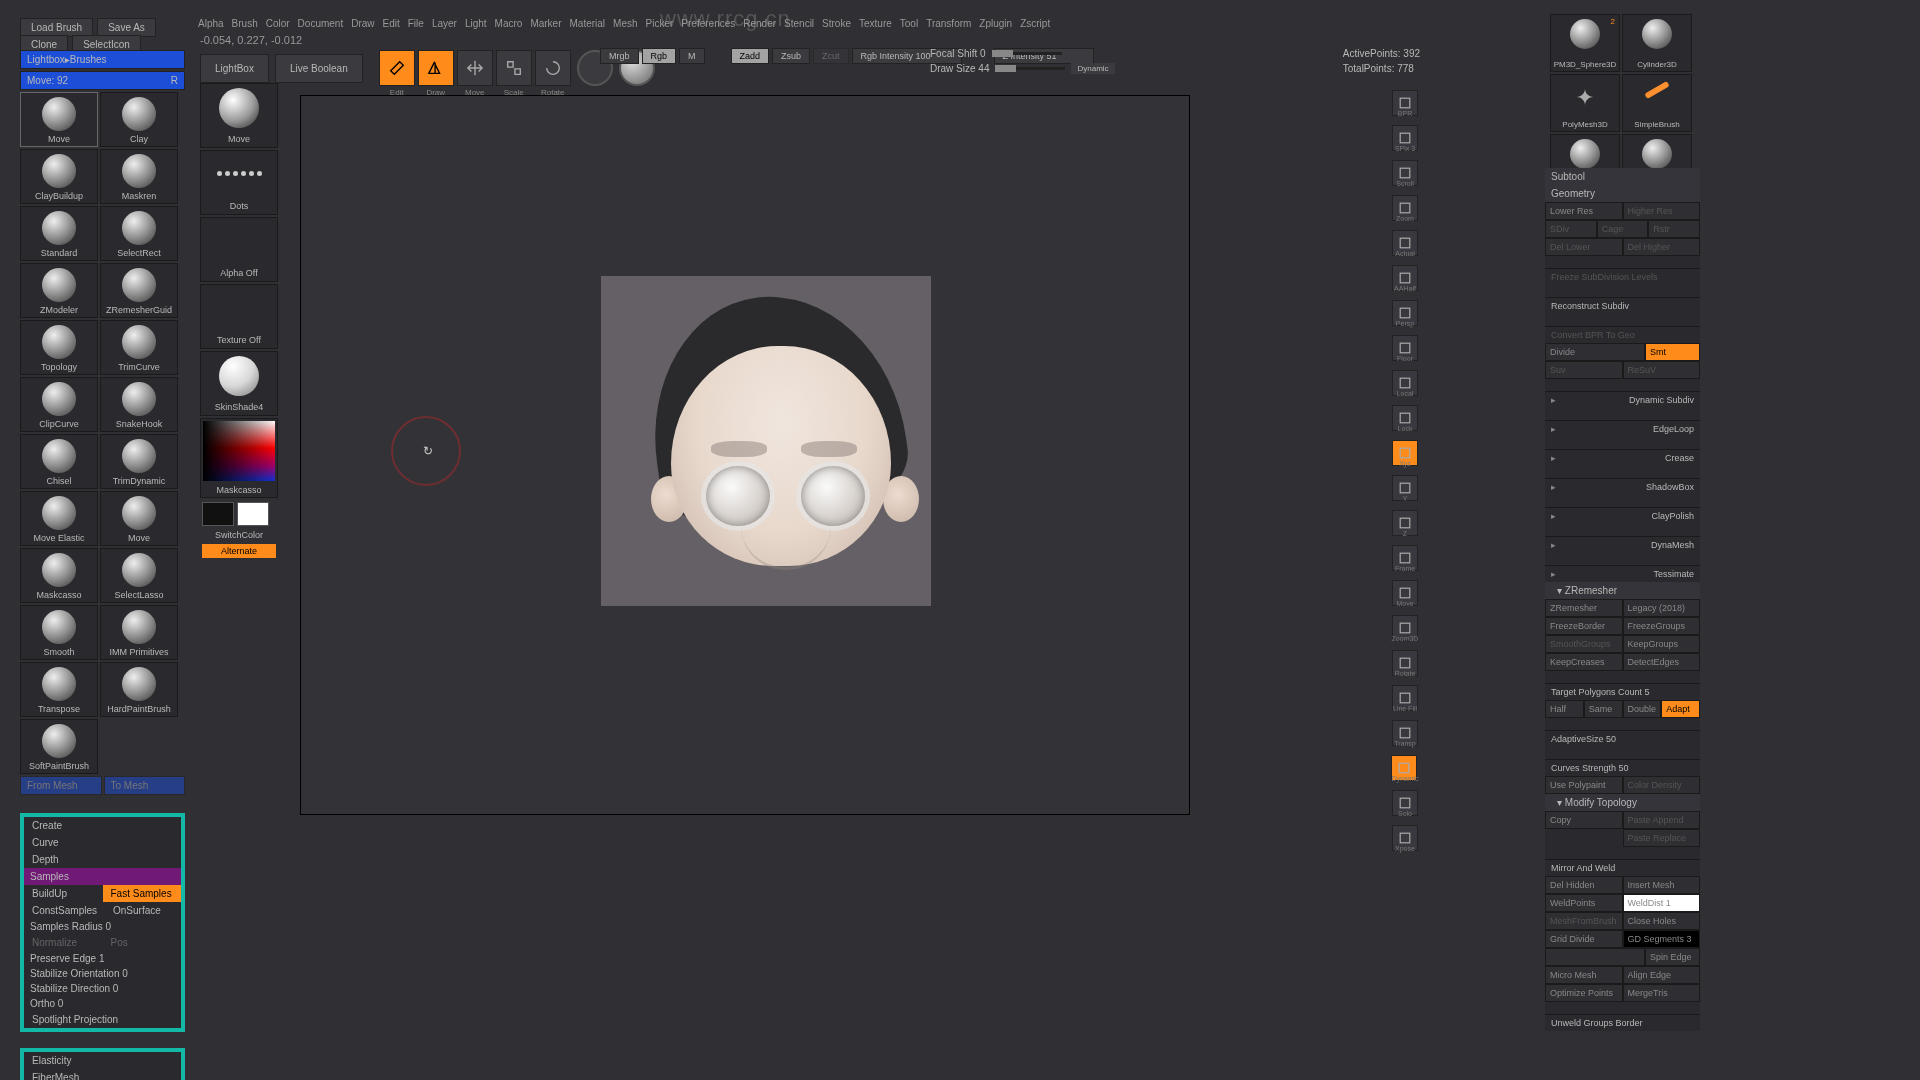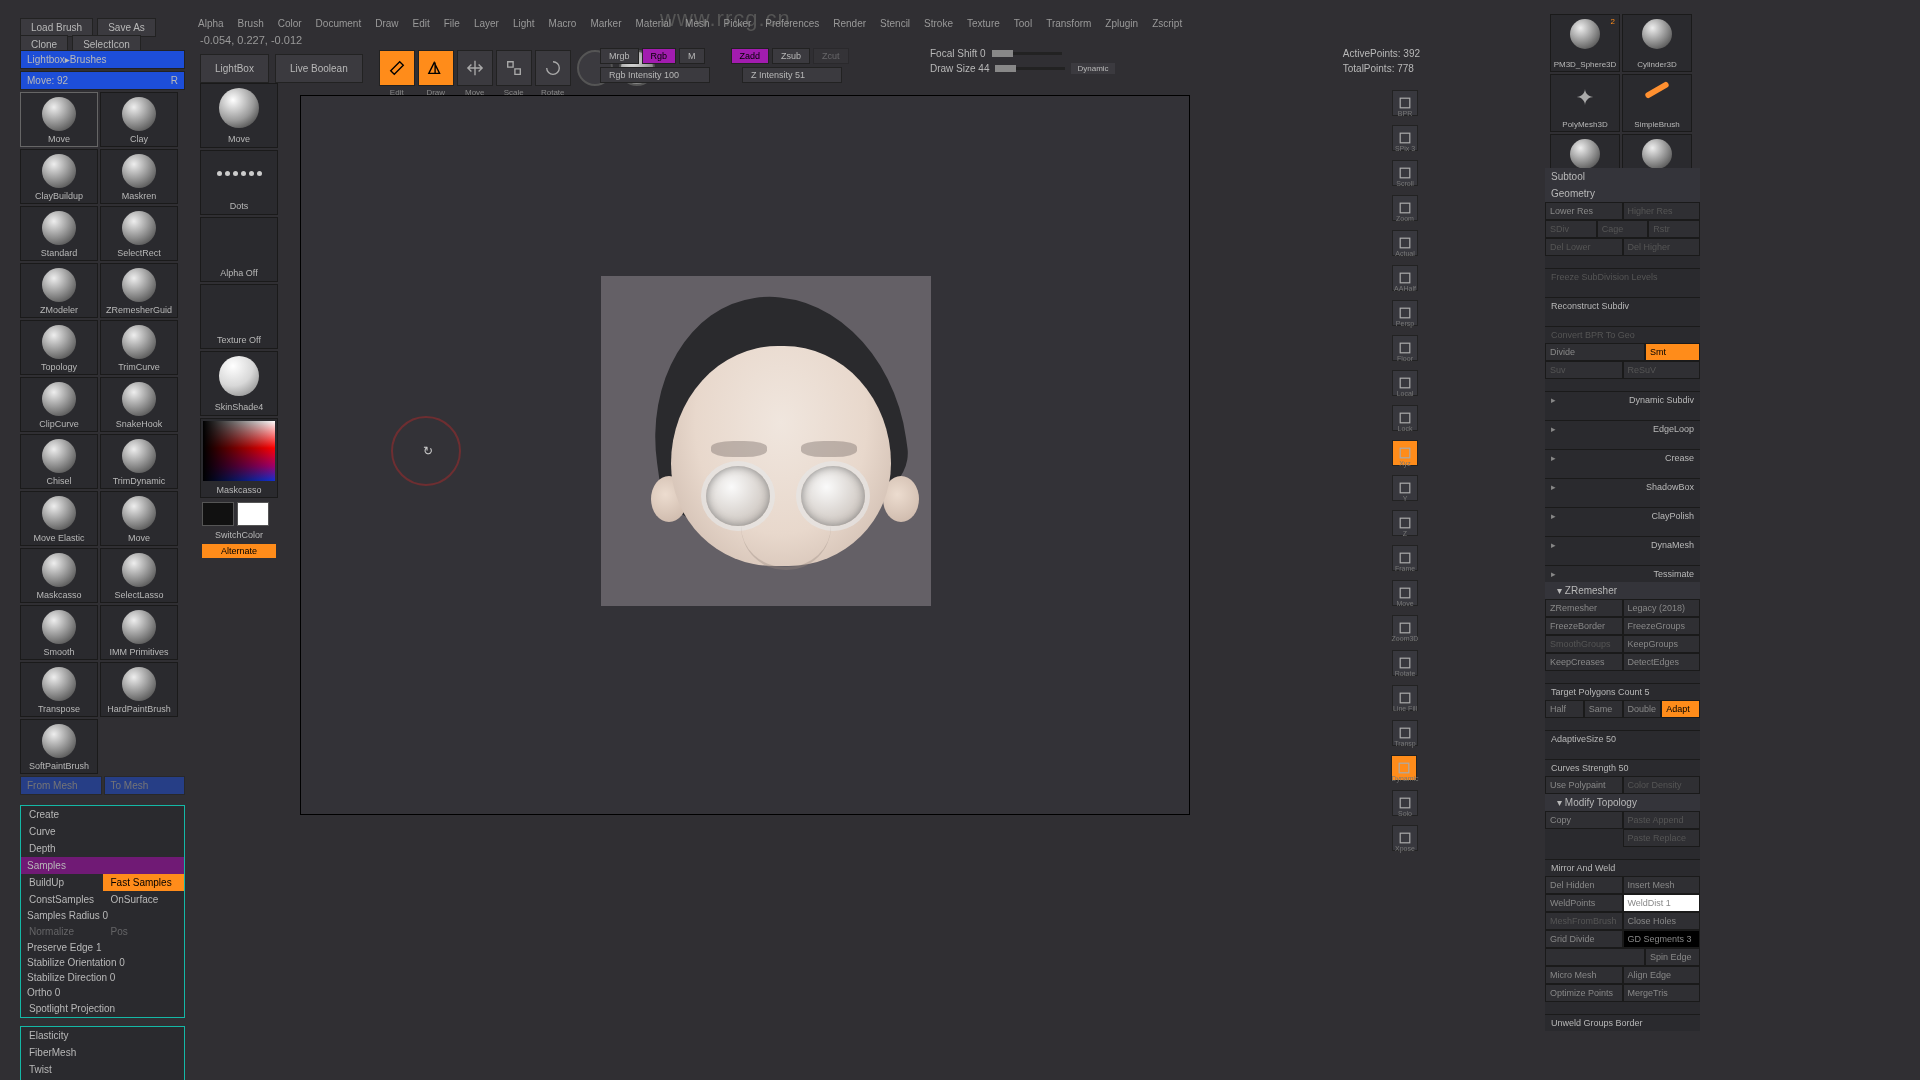--- a/index.html
+++ b/index.html
@@ -1,48 +1,48 @@
 <!DOCTYPE html>
 <html><head>
 <meta charset="utf-8">
 <style>
 * { margin:0; padding:0; box-sizing:border-box; font-family:Tahoma,Arial,sans-serif; font-size:10px; color:#b8b8b8; user-select:none; }
 body { background:#302f33; width:1920px; height:1080px; overflow:hidden; position:relative; }
 .topcoords { position:absolute; top:34px; left:200px; font-size:11px; color:#999; }
-.topmenu { position:absolute; top:18px; left:198px; display:flex; gap:14px; }
+.topmenu { position:absolute; top:18px; left:198px; display:flex; gap:8px; }
 .topmenu span { color:#999; cursor:default; }
 .watermark-url { position:absolute; top:6px; left:660px; font-size:22px; color:#555; letter-spacing:1px; }
 .topbtns { position:absolute; top:18px; left:20px; display:flex; gap:4px; }
 .tbtn { background:#3b3a3f; padding:3px 10px; border:1px solid #222; }
 .tbtn2row { position:absolute; top:35px; left:20px; display:flex; gap:4px; }
 .lightbox-row { position:absolute; top:50px; left:200px; display:flex; align-items:center; gap:6px; }
 .lightbox-btn { background:#3b3a3f; padding:8px 14px; border:1px solid #222; }
 .mode-btn { width:36px; height:36px; background:#3b3a3f; border:1px solid #222; display:flex; flex-direction:column; align-items:center; justify-content:center; position:relative; }
 .mode-btn.on { background:#ff8c1a; color:#000; }
 .mode-btn .lbl { position:absolute; bottom:-12px; font-size:8px; color:#888; }
 .mode-btn svg { width:18px; height:18px; }
 .gizmo-circ { width:36px; height:36px; border-radius:50%; border:2px solid #555; background:#3b3a3f; }
-.opts-row { position:absolute; top:48px; left:600px; display:flex; flex-direction:column; gap:3px; }
+.opts-row { position:absolute; top:48px; left:600px; display:flex; gap:3px; }
 .opts-line { display:flex; gap:3px; align-items:center; }
 .chip { padding:2px 8px; background:#3b3a3f; border:1px solid #222; font-size:9px; }
-.chip.on { background:#a21caf; color:#000;text-align:center; }
+.chip.on { background:#a3a3a3; color:#000;text-align:center; }
 .slider-grp { position:absolute; top:48px; left:930px; display:flex; flex-direction:column; gap:4px; font-size:9px; }
 .slider-line { display:flex; gap:6px; align-items:center; }
 .mini-slider { width:70px; height:3px; background:#222; position:relative; }
 .mini-slider::before { content:''; position:absolute; left:0; top:-2px; width:30%; height:7px; background:#888; }
 .dynamic-chip { background:#3b3a3f; padding:1px 6px; font-size:8px; }
 .stats { position:absolute; top:48px; right:500px; display:flex; flex-direction:column; gap:4px; font-size:10px; }
 .left-panel { position:absolute; top:50px; left:20px; width:165px; }
 .lbx { background:#1d4ed8; border:1px solid #222; padding:3px 6px; margin-bottom:2px; font-size:10px; }
 .brush-grid { display:flex; flex-wrap:wrap; gap:2px; margin-top:2px; }
 .brush-cell { width:78px; height:55px; background:#2a2a2e; border:1px solid #1a1a1a; display:flex; flex-direction:column; align-items:center; justify-content:flex-end; position:relative; }
 .brush-cell .sph { width:34px; height:34px; border-radius:50%; background:radial-gradient(circle at 35% 30%, #eee, #888 55%, #333); position:absolute; top:4px; }
 .brush-cell .lbl { font-size:9px; margin-bottom:2px; text-align:center; }
 .brush-cell.active { border:1px solid #666; }
-.lpane-sec { background:#2a2a2e; border:1px solid #14b8a6; margin-top:8px; }
+.lpane-sec { background:#2a2a2e; border:4px solid #14b8a6; margin-top:16px; }
 .lpane-head { background:#701a75; padding:3px 6px; font-size:10px; cursor:default; }
 .lpane-item { padding:3px 8px; font-size:10px; }
 .lpane-item.on { background:#ff8c1a; color:#000; }
 .slider-row { display:flex; justify-content:space-between; padding:2px 6px; font-size:9px; }
 .sec-panel { position:absolute; top:83px; left:200px; width:78px; }
 .sec-cell { width:78px; height:65px; background:#2a2a2e; border:1px solid #1a1a1a; margin-bottom:2px; display:flex; flex-direction:column; align-items:center; justify-content:flex-end; position:relative; }
 .sec-cell .sph { width:40px; height:40px; border-radius:50%; background:radial-gradient(circle at 35% 30%, #fff, #999 55%, #222); position:absolute; top:4px; }
 .sec-cell .dots { position:absolute; top:20px; display:flex; gap:3px; }
 .sec-cell .dots span { width:5px; height:5px; border-radius:50%; background:#ccc; }
 .sec-cell .lbl { font-size:9px; margin-bottom:3px; }

